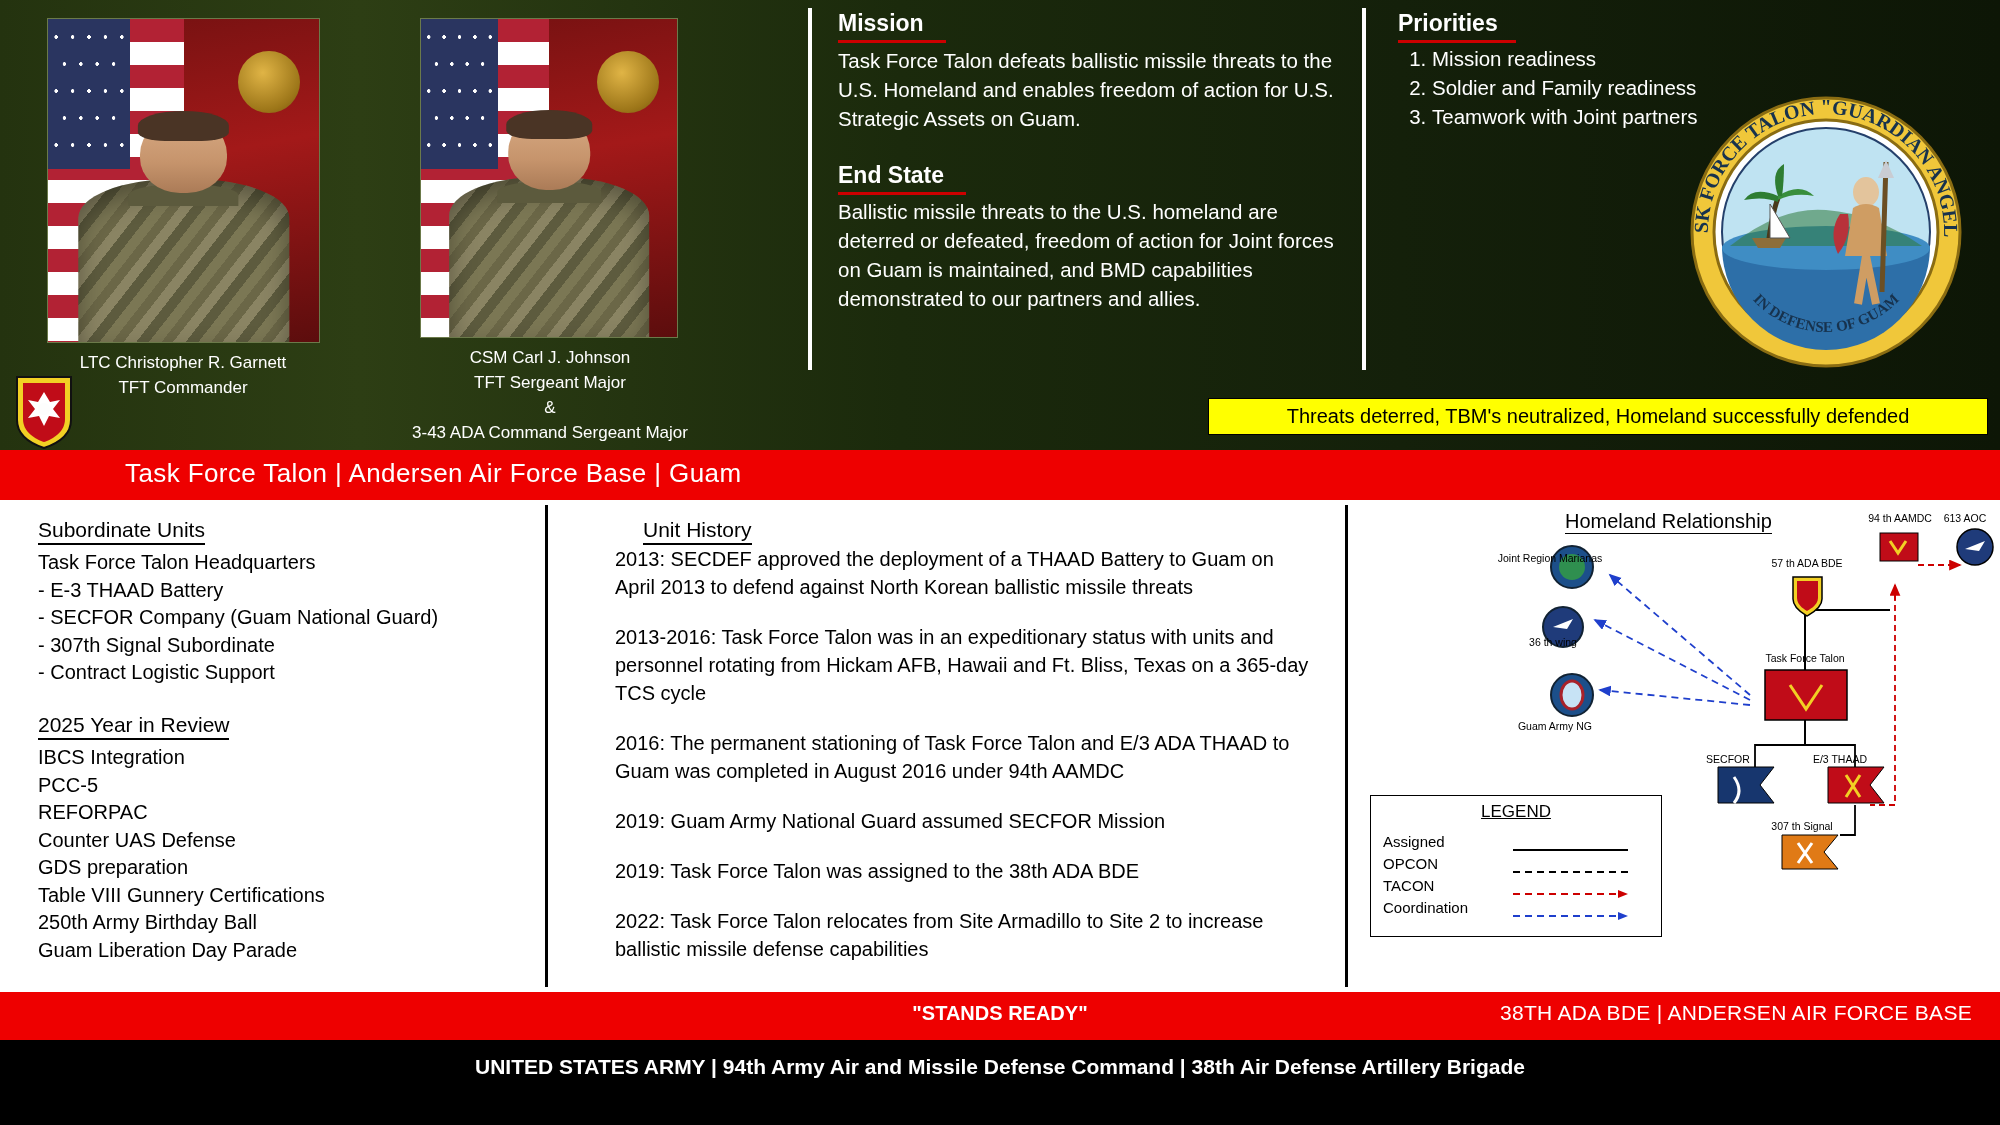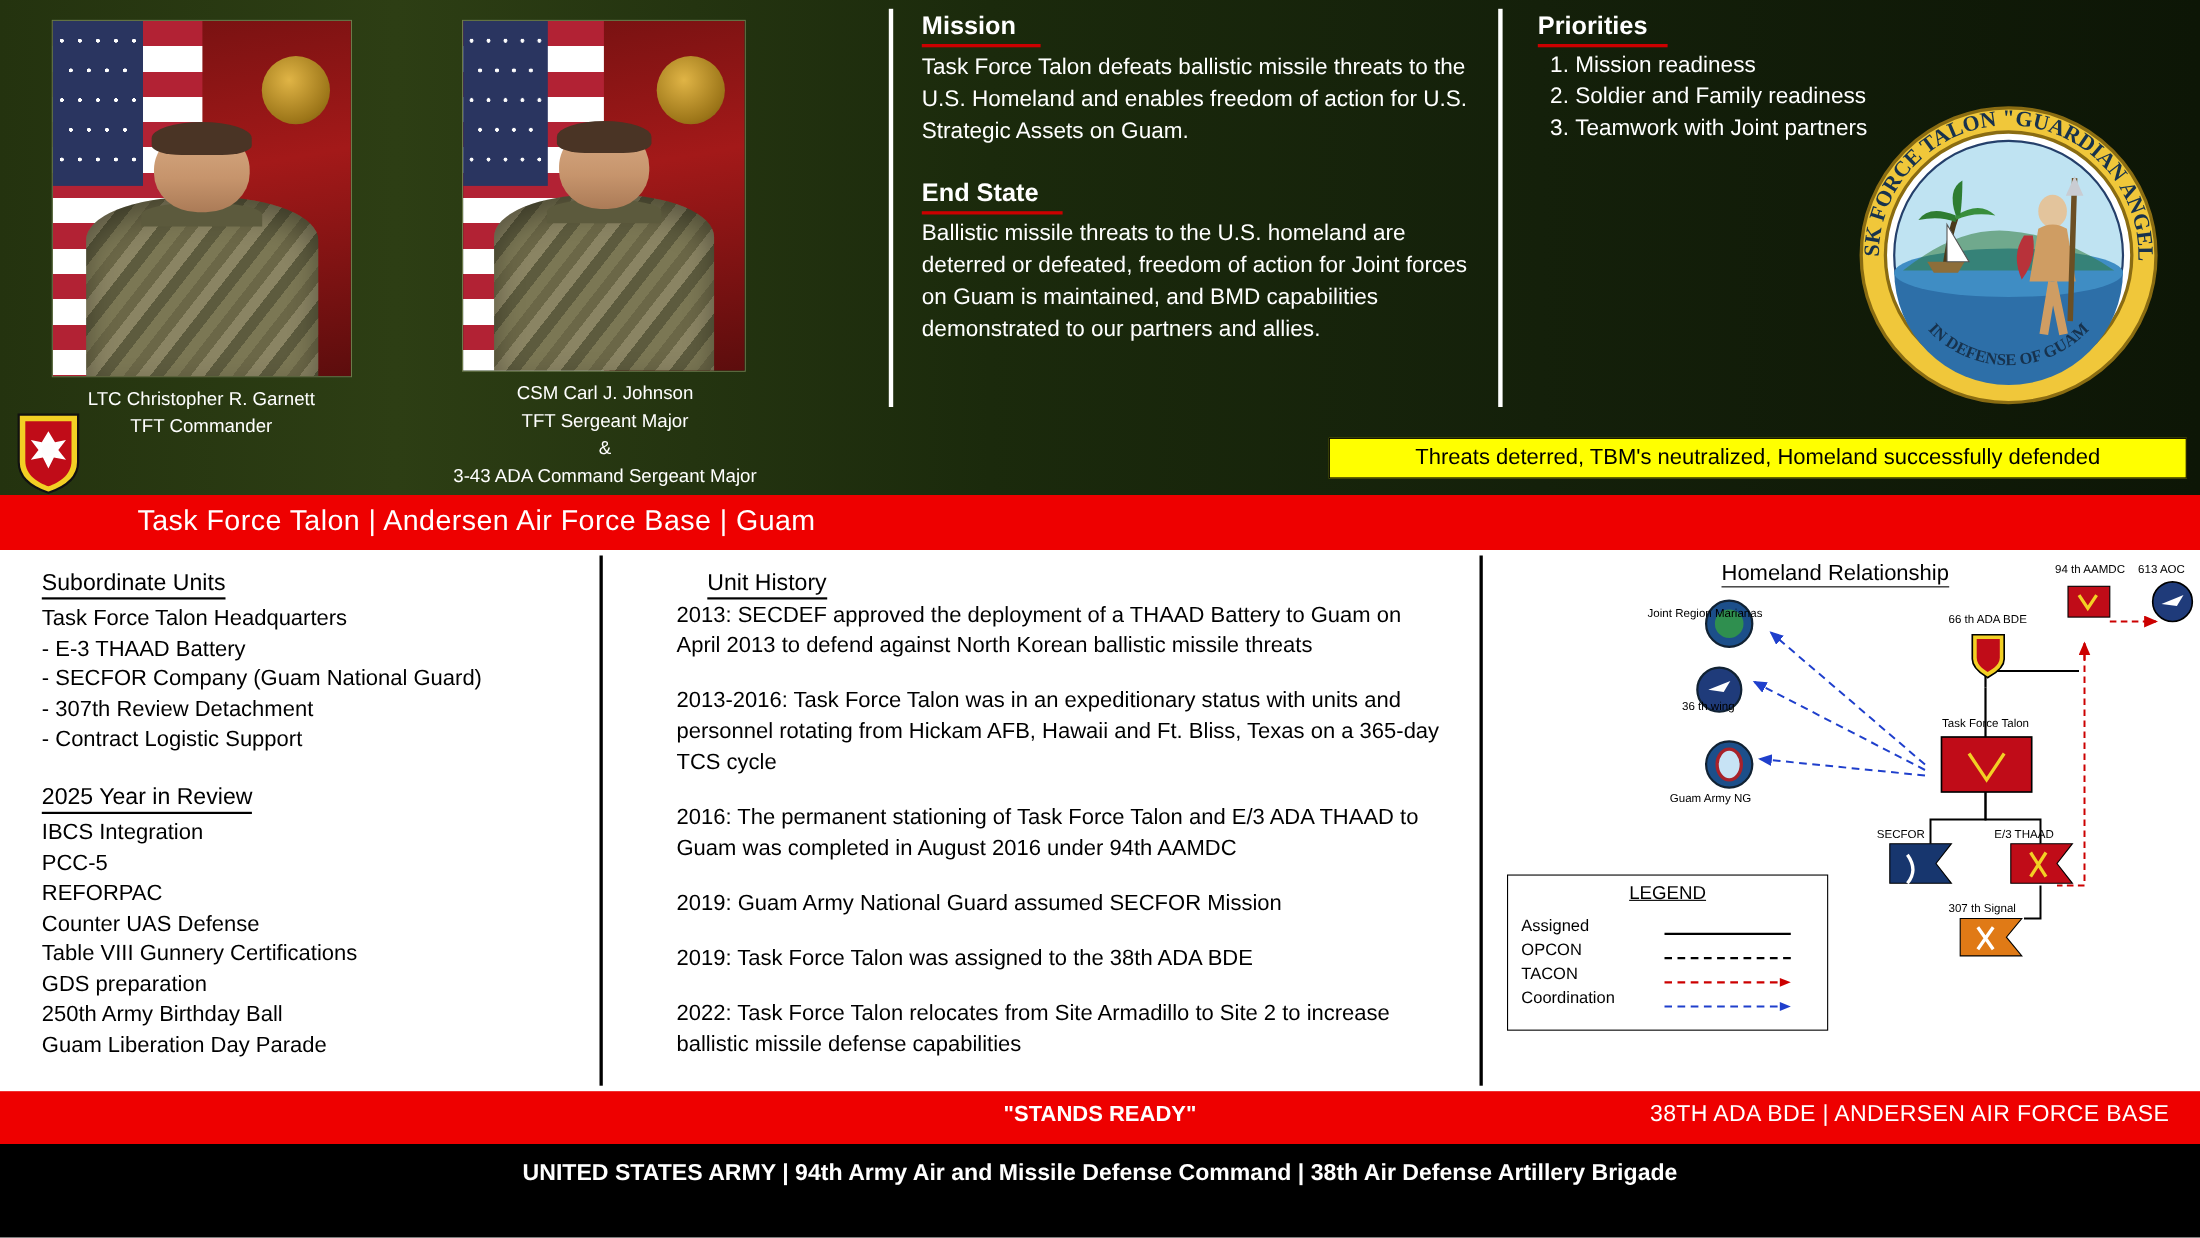--- a/index.html
+++ b/index.html
@@ -463,32 +463,32 @@
 
   <div class="body-area"></div>
   <div class="body-div" style="left:545px;"></div>
   <div class="body-div" style="left:1345px;"></div>
 
   <div class="col-head" style="left:38px; top:518px;">Subordinate Units</div>
   <div class="col-list" style="left:38px; top:549px; width:480px;">
     <div>Task Force Talon Headquarters</div>
     <div>- E-3 THAAD Battery</div>
     <div>- SECFOR Company (Guam National Guard)</div>
-    <div>- 307th Review Detachment</div>
+    <div>- 307th Signal Subordinate</div>
     <div>- Contract Logistic Support</div>
   </div>
 
   <div class="col-head" style="left:38px; top:713px;">2025 Year in Review</div>
   <div class="col-list" style="left:38px; top:744px; width:480px;">
     <div>IBCS Integration</div>
     <div>PCC-5</div>
     <div>REFORPAC</div>
     <div>Counter UAS Defense</div>
+    <div>GDS preparation</div>
     <div>Table VIII Gunnery Certifications</div>
-    <div>GDS preparation</div>
     <div>250th Army Birthday Ball</div>
     <div>Guam Liberation Day Parade</div>
   </div>
 
   <div class="col-head" style="left:615px; top:518px;margin-left:28px;">Unit History</div>
   <div class="col-text" style="left:615px; top:545px; width:700px;">
     <p>2013: SECDEF approved the deployment of a THAAD Battery to Guam on April 2013 to defend against North Korean ballistic missile threats</p>
     <p>2013-2016: Task Force Talon was in an expeditionary status with units and personnel rotating from Hickam AFB, Hawaii and Ft. Bliss, Texas on a 365-day TCS cycle</p>
     <p>2016: The permanent stationing of Task Force Talon and E/3 ADA THAAD to Guam was completed in August 2016 under 94th AAMDC</p>
     <p>2019: Guam Army National Guard assumed SECFOR Mission</p>
@@ -557,21 +557,21 @@
 
     <path d="M432 330 h56 l-14 17 l14 17 h-56 z" fill="#e07a16" stroke="#000"></path>
     <path d="M448 338 l14 20 M462 338 l-14 20" stroke="#fff" stroke-width="3"></path>
   </svg>
 
   <div class="node-label" style="left:1480px; top:552px; width:140px;">Joint Region Marianas</div>
   <div class="node-label" style="left:1498px; top:636px; width:110px;">36 th wing</div>
   <div class="node-label" style="left:1490px; top:720px; width:130px;">Guam Army NG</div>
   <div class="node-label" style="left:1845px; top:512px; width:110px;">94 th AAMDC</div>
   <div class="node-label" style="left:1930px; top:512px; width:70px;">613 AOC</div>
-  <div class="node-label" style="left:1742px; top:557px; width:130px;">66 th ADA BDE</div>
+  <div class="node-label" style="left:1742px; top:557px; width:130px;">57 th ADA BDE</div>
   <div class="node-label" style="left:1725px; top:652px; width:160px;">Task Force Talon</div>
   <div class="node-label" style="left:1683px; top:753px; width:90px;">SECFOR</div>
   <div class="node-label" style="left:1790px; top:753px; width:100px;">E/3 THAAD</div>
   <div class="node-label" style="left:1752px; top:820px; width:100px;">307 th Signal</div>
 
   <div class="legend">
     <div class="legend-title">LEGEND</div>
     <div style="height:8px"></div>
     <div class="legend-row">
       <span class="lbl">Assigned</span>

